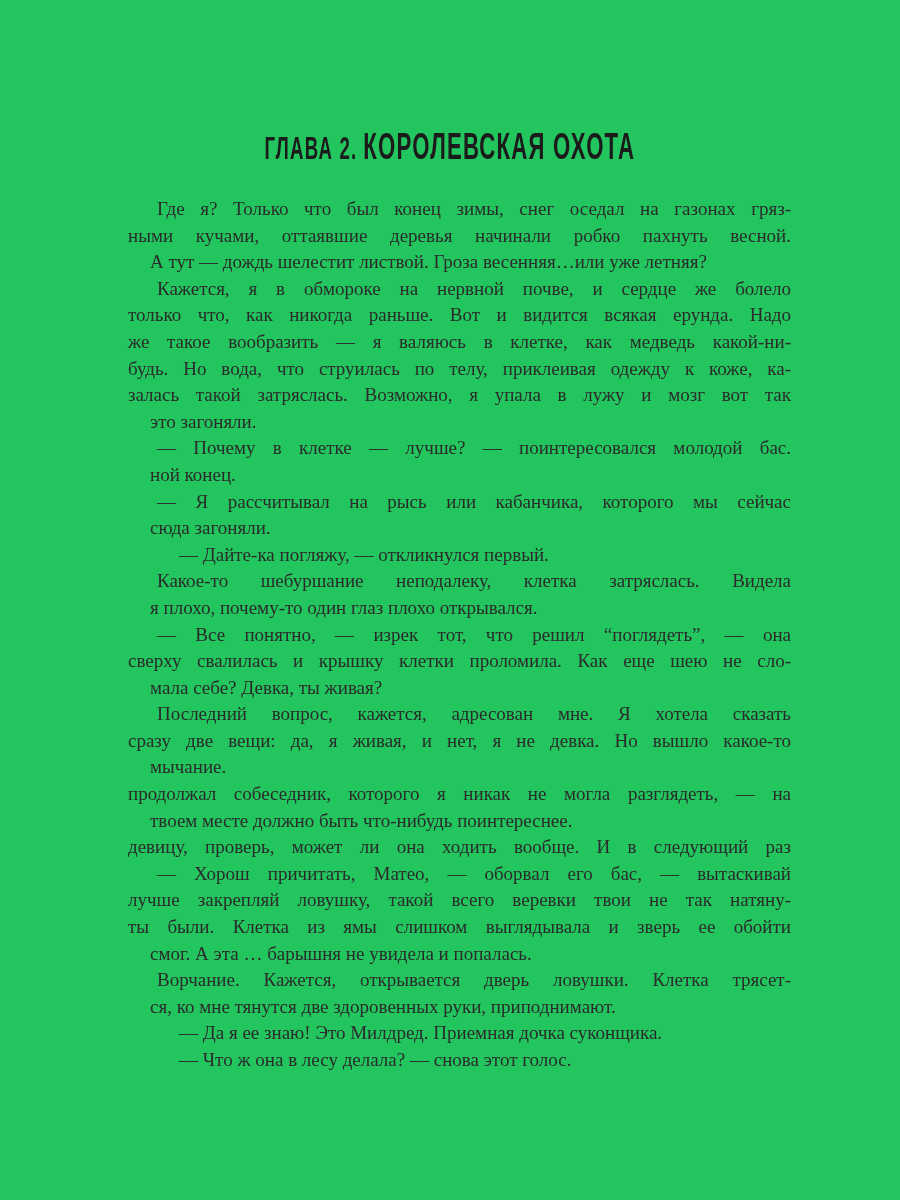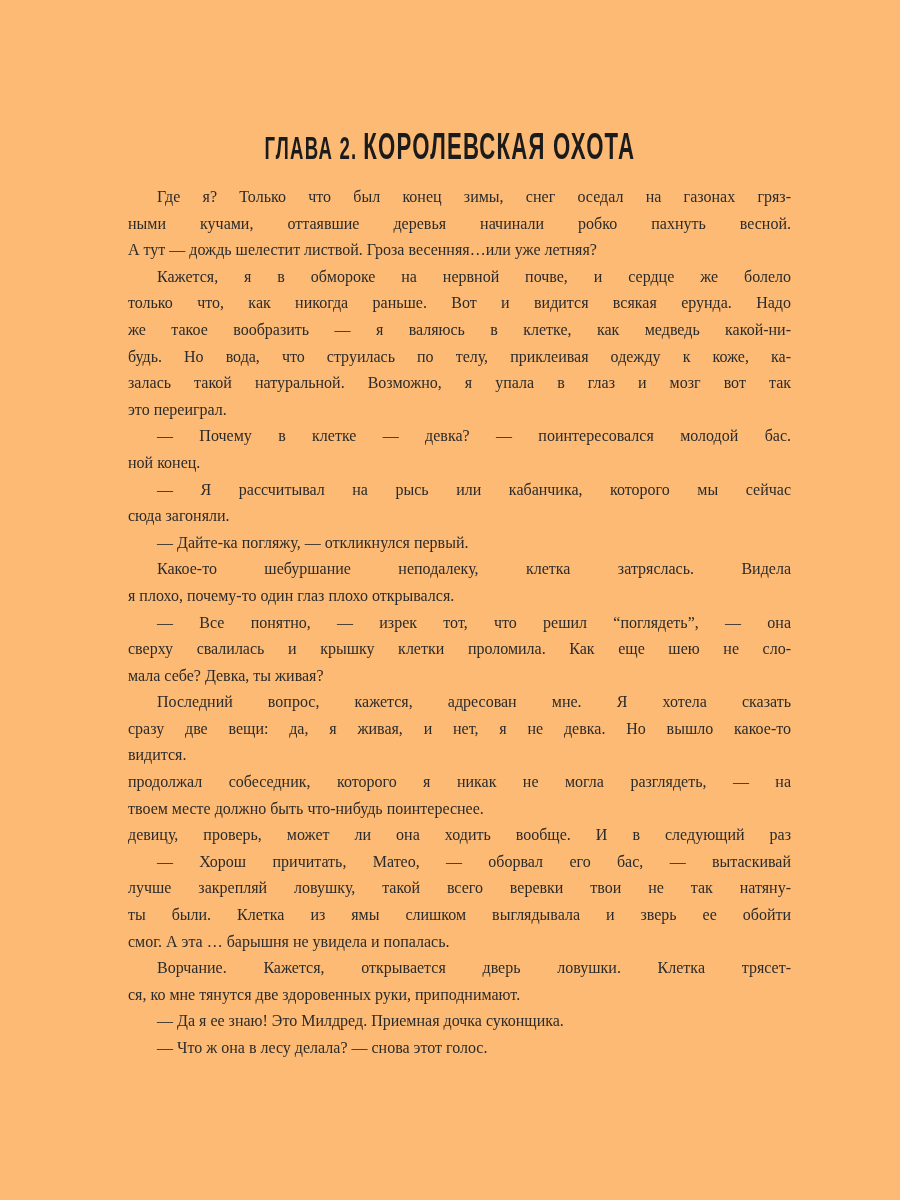--- a/index.html
+++ b/index.html
@@ -4,21 +4,21 @@
 <style>
   html, body {
     margin: 0;
     padding: 0;
     background: #ffffff;
   }
   .page {
     position: relative;
     width: 900px;
     height: 1200px;
-    background: #fdba74;
+    background: #22c55e;
     overflow: hidden;
     font-family: "Liberation Serif", "DejaVu Serif", serif;
   }
   .chapter-heading {
     position: absolute;
     top: 126px;
     left: 0;
     width: 100%;
     text-align: center;
     line-height: 42px;
@@ -36,41 +36,42 @@
   }
   .chapter-label {
     font-size: 31px;
     margin-right: 10px;
   }
   .chapter-title {
     font-size: 37px;
   }
   .chapter-text {
     position: absolute;
-    top: 184px;
+    top: 196px;
     left: 128px;
     width: 663px;
-    font-size: 16px;
+    font-size: 19px;
     line-height: 26.6px;
     color: #2b2b2b;
   }
   .paragraph {
     margin: 0;
     padding: 0;
   }
   .text-line {
     text-align: justify;
     text-align-last: justify;
   }
   .text-line.first {
     text-indent: 29px;
   }
   .text-line.last {
     text-align: left;
     text-align-last: left;
+    margin-left: 22px;
   }
 </style>
 </head>
 <body>
 
 <div class="page">
   <div class="chapter-heading">
     <span class="heading-inner"><span class="chapter-label">ГЛАВА 2.</span><span class="chapter-title">КОРОЛЕВСКАЯ ОХОТА</span></span>
   </div>
 
@@ -78,25 +79,25 @@
       <div class="paragraph">
         <div class="text-line first">Где я? Только что был конец зимы, снег оседал на газонах гряз-</div>
         <div class="text-line">ными кучами, оттаявшие деревья начинали робко пахнуть весной.</div>
         <div class="text-line last">А тут — дождь шелестит листвой. Гроза весенняя…или уже летняя?</div>
       </div>
       <div class="paragraph">
         <div class="text-line first">Кажется, я в обмороке на нервной почве, и сердце же болело</div>
         <div class="text-line">только что, как никогда раньше. Вот и видится всякая ерунда. Надо</div>
         <div class="text-line">же такое вообразить — я валяюсь в клетке, как медведь какой-ни-</div>
         <div class="text-line">будь. Но вода, что струилась по телу, приклеивая одежду к коже, ка-</div>
-        <div class="text-line">залась такой натуральной. Возможно, я упала в глаз и мозг вот так</div>
-        <div class="text-line last">это переиграл.</div>
+        <div class="text-line">залась такой затряслась. Возможно, я упала в лужу и мозг вот так</div>
+        <div class="text-line last">это загоняли.</div>
       </div>
       <div class="paragraph">
-        <div class="text-line first">— Почему в клетке — девка? — поинтересовался молодой бас.</div>
+        <div class="text-line first">— Почему в клетке — лучше? — поинтересовался молодой бас.</div>
         <div class="text-line last">ной конец.</div>
       </div>
       <div class="paragraph">
         <div class="text-line first">— Я рассчитывал на рысь или кабанчика, которого мы сейчас</div>
         <div class="text-line last">сюда загоняли.</div>
       </div>
       <div class="paragraph">
         <div class="text-line first last">— Дайте-ка погляжу, — откликнулся первый.</div>
       </div>
       <div class="paragraph">
@@ -104,21 +105,21 @@
         <div class="text-line last">я плохо, почему-то один глаз плохо открывался.</div>
       </div>
       <div class="paragraph">
         <div class="text-line first">— Все понятно, — изрек тот, что решил “поглядеть”, — она</div>
         <div class="text-line">сверху свалилась и крышку клетки проломила. Как еще шею не сло-</div>
         <div class="text-line last">мала себе? Девка, ты живая?</div>
       </div>
       <div class="paragraph">
         <div class="text-line first">Последний вопрос, кажется, адресован мне. Я хотела сказать</div>
         <div class="text-line">сразу две вещи: да, я живая, и нет, я не девка. Но вышло какое-то</div>
-        <div class="text-line last">видится.</div>
+        <div class="text-line last">мычание.</div>
       </div>
       <div class="paragraph">
         <div class="text-line">продолжал собеседник, которого я никак не могла разглядеть, — на</div>
         <div class="text-line last">твоем месте должно быть что-нибудь поинтереснее.</div>
       </div>
       <div class="paragraph">
         <div class="text-line">девицу, проверь, может ли она ходить вообще. И в следующий раз</div>
         <div class="text-line first">— Хорош причитать, Матео, — оборвал его бас, — вытаскивай</div>
         <div class="text-line">лучше закрепляй ловушку, такой всего веревки твои не так натяну-</div>
         <div class="text-line">ты были. Клетка из ямы слишком выглядывала и зверь ее обойти</div>

